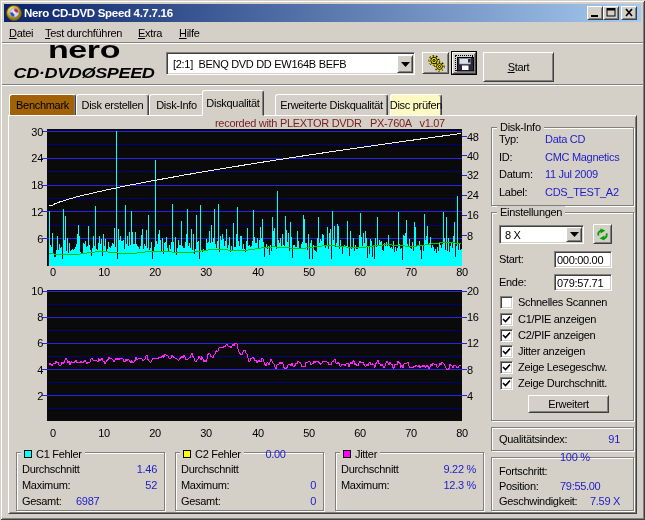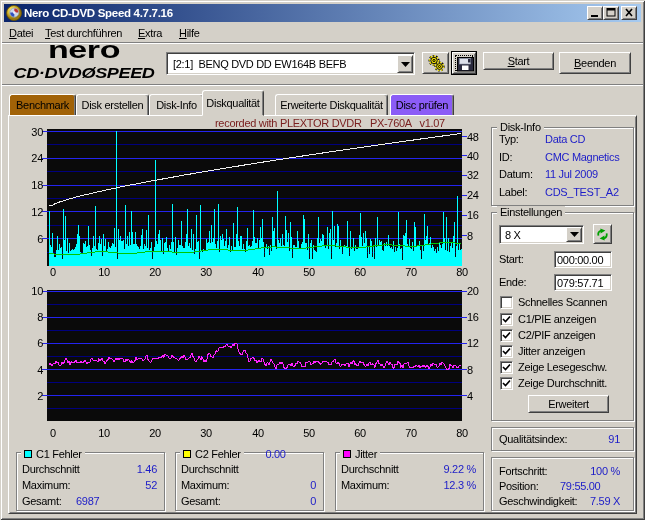--- a/index.html
+++ b/index.html
@@ -79,35 +79,32 @@
       <div class="raised" style="width:100%;height:100%;position:relative">
         <div class="abs" style="left:2px;top:2px;right:2px;bottom:2px;border:1px dotted #000"></div>
         <svg class="abs" style="left:4px;top:4px" width="17" height="15">
           <rect x="0.5" y="0.5" width="16" height="13.5" fill="#28283c" stroke="#000"></rect>
           <rect x="2.5" y="1.5" width="11" height="5.5" fill="#dde0ea" stroke="#9098a8" stroke-width="0.6"></rect>
           <rect x="11" y="2" width="2.5" height="3.5" fill="#28283c"></rect>
           <rect x="5" y="8.5" width="6.5" height="4.5" fill="#fff"></rect>
         </svg>
       </div>
     </div>
-<div class="abs raised btn" style="left:483px;top:52px;width:71px;height:18px">
+<div class="abs raised btn" style="left:483px;top:52px;width:71px;height:30px">
       <span><u>S</u>tart</span>
-    </div>
-<div class="abs raised btn" style="left:559px;top:52px;width:72px;height:22px">
-      <span><u>B</u>eenden</span>
     </div>
 <div class="abs" style="left:2px;top:84px;width:641px;height:1px;background:#808080"></div>
 <div class="abs" style="left:2px;top:85px;width:641px;height:1px;background:#fff"></div>
 <div class="abs raised" style="left:8px;top:115px;width:629px;height:399px"></div>
 <div class="abs btn" style="left:9px;top:94px;width:67px;height:21px;background:#a16207;border:1px solid;border-bottom:none;border-color:#fff #404040 #404040 #fff;box-shadow:inset -1px 0 0 #808080;border-radius:3px 3px 0 0;z-index:3;white-space:nowrap">Benchmark</div>
 <div class="abs btn" style="left:76px;top:94px;width:73px;height:21px;background:#d4d0c8;border:1px solid;border-bottom:none;border-color:#fff #404040 #404040 #fff;box-shadow:inset -1px 0 0 #808080;border-radius:3px 3px 0 0;z-index:3;white-space:nowrap">Disk erstellen</div>
 <div class="abs btn" style="left:149px;top:94px;width:55px;height:21px;background:#d4d0c8;border:1px solid;border-bottom:none;border-color:#fff #404040 #404040 #fff;box-shadow:inset -1px 0 0 #808080;border-radius:3px 3px 0 0;z-index:3;white-space:nowrap">Disk-Info</div>
 <div class="abs btn" style="left:202px;top:90px;width:62px;height:26px;background:#d4d0c8;border:1px solid;border-color:#fff #404040 #d4d0c8 #fff;box-shadow:inset 1px 1px 0 #d4d0c8,inset -1px 0 0 #808080;border-radius:3px 3px 0 0;z-index:5;white-space:nowrap">Diskqualität</div>
 <div class="abs btn" style="left:275px;top:94px;width:113px;height:21px;background:#d4d0c8;border:1px solid;border-bottom:none;border-color:#fff #404040 #404040 #fff;box-shadow:inset -1px 0 0 #808080;border-radius:3px 3px 0 0;z-index:3;white-space:nowrap">Erweiterte Diskqualität</div>
-<div class="abs btn" style="left:390px;top:94px;width:64px;height:21px;background:#8b5cf6;border:1px solid;border-bottom:none;border-color:#fff #404040 #404040 #fff;box-shadow:inset -1px 0 0 #808080;border-radius:3px 3px 0 0;z-index:3;white-space:nowrap">Disc prüfen</div>
+<div class="abs btn" style="left:390px;top:94px;width:52px;height:21px;background:#fef9c3;border:1px solid;border-bottom:none;border-color:#fff #404040 #404040 #fff;box-shadow:inset -1px 0 0 #808080;border-radius:3px 3px 0 0;z-index:3;white-space:nowrap">Disc prüfen</div>
 <div class="abs" style="left:215px;top:117px;color:#7a2020;z-index:6;white-space:nowrap">recorded with PLEXTOR DVDR &nbsp;&nbsp;PX-760A &nbsp;&nbsp;v1.07</div>
 <svg width="645" height="520" viewBox="0 0 645 520" style="position:absolute;left:0;top:0" shape-rendering="crispEdges">
       <rect x="47" y="129.0" width="415" height="137.0" fill="#0a0a0a"></rect>
       <line x1="42" y1="131.5" x2="462" y2="131.5" stroke="#2424ef" stroke-width="1"></line>
       <line x1="42" y1="158.3" x2="462" y2="158.3" stroke="#2424ef" stroke-width="1"></line>
       <line x1="42" y1="185.1" x2="462" y2="185.1" stroke="#2424ef" stroke-width="1"></line>
       <line x1="42" y1="211.9" x2="462" y2="211.9" stroke="#2424ef" stroke-width="1"></line>
       <line x1="42" y1="238.7" x2="462" y2="238.7" stroke="#2424ef" stroke-width="1"></line>
       <line x1="47" y1="144.9" x2="462" y2="144.9" stroke="#00007d" stroke-width="1"></line>
       <line x1="47" y1="171.7" x2="462" y2="171.7" stroke="#00007d" stroke-width="1"></line>
@@ -239,21 +236,21 @@
         <path d="M1 4 L3.5 6.5 L8 1.5" stroke="#000" stroke-width="1.6" fill="none"></path>
       </svg>
     </div>
 <div class="abs" style="left:518px;top:377px;white-space:nowrap">Zeige Durchschnitt.</div>
 <div class="abs raised btn" style="left:528px;top:395px;width:81px;height:18px">Erweitert</div>
 <div class="abs etch" style="left:491px;top:427px;width:143px;height:24px"></div>
 <div class="abs" style="left:499px;top:433px">Qualitätsindex:</div>
 <div class="abs" style="left:560px;top:433px;width:60px;text-align:right"><span class="blue">91</span></div>
 <div class="abs etch" style="left:491px;top:457px;width:143px;height:54px"></div>
 <div class="abs" style="left:499px;top:465px">Fortschritt:</div>
-<div class="abs" style="left:560px;top:465px;width:60px;text-align:right"><span class="blue">100 %</span></div>
+<div class="abs" style="left:560px;top:451px;width:60px;text-align:left"><span class="blue">100 %</span></div>
 <div class="abs" style="left:499px;top:480px">Position:</div>
 <div class="abs" style="left:560px;top:480px;width:60px;text-align:left"><span class="blue">79:55.00</span></div>
 <div class="abs" style="left:499px;top:495px">Geschwindigkeit:</div>
 <div class="abs" style="left:560px;top:495px;width:60px;text-align:right"><span class="blue">7.59 X</span></div>
 <div class="abs etch" style="left:16px;top:452px;width:149px;height:59px"></div>
     <div class="abs" style="left:21px;top:448px;background:#d4d0c8;padding:0 3px;z-index:2;white-space:nowrap"><span style="display:inline-block;width:8px;height:8px;background:#00ffff;border:1px solid #000;margin-right:4px"></span>C1 Fehler</div>
     <div class="abs" style="left:22px;top:463px">Durchschnitt</div>
     <div class="abs" style="left:76px;top:463px;width:81px;text-align:right"><span class="blue">1.46</span></div>
     <div class="abs" style="left:22px;top:479px">Maximum:</div>
     <div class="abs" style="left:76px;top:479px;width:81px;text-align:right"><span class="blue">52</span></div>

